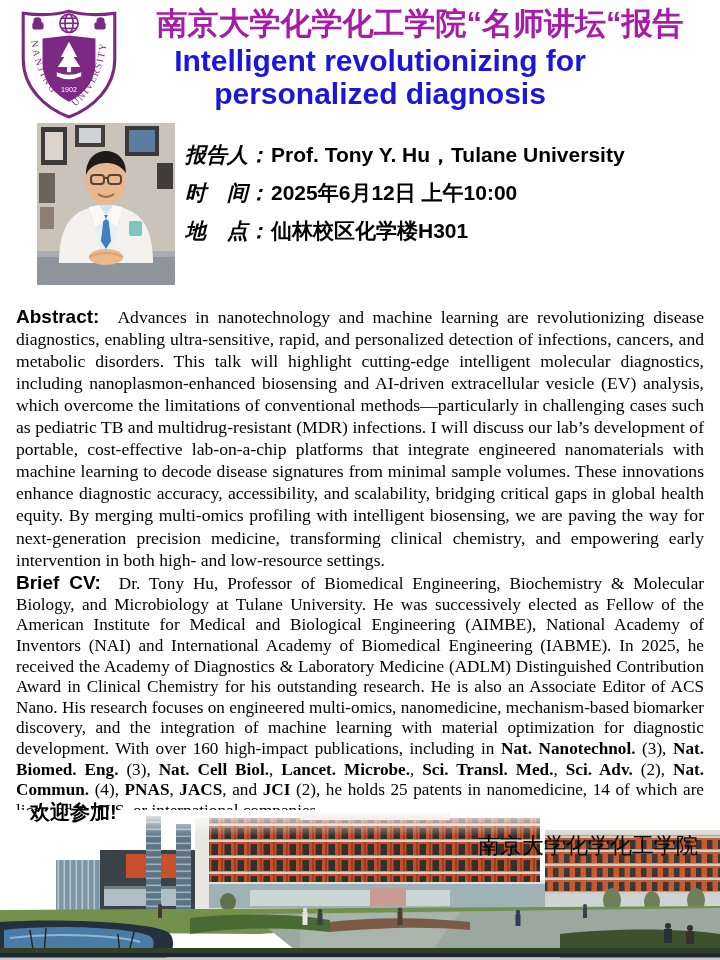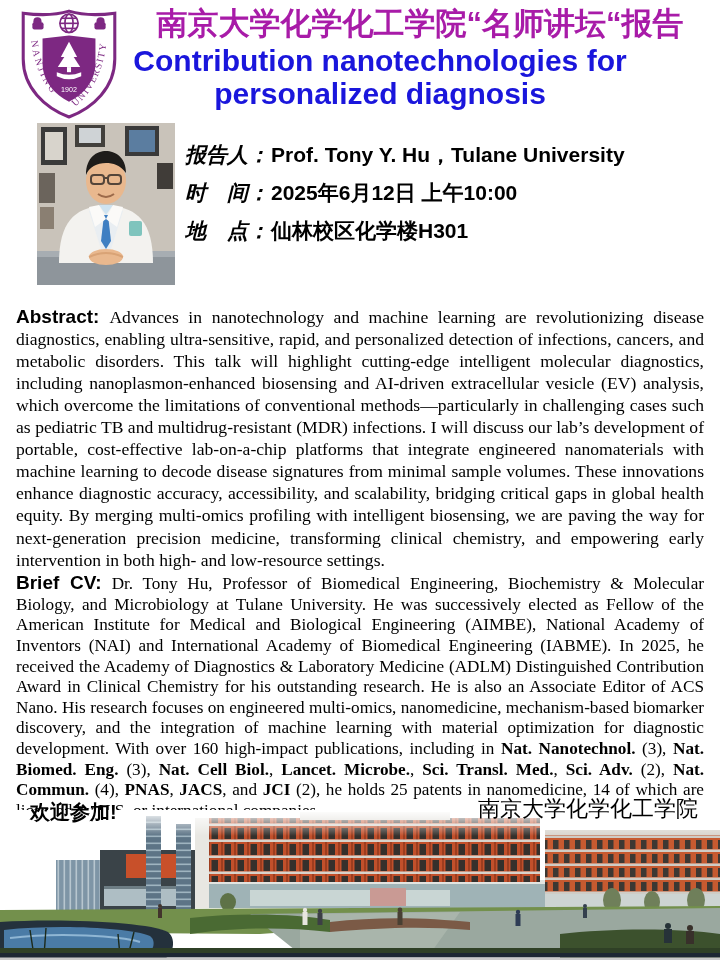--- a/index.html
+++ b/index.html
@@ -16,26 +16,26 @@
   #photo{position:absolute;left:37px;top:123px;width:138px;height:162px;}
   #details{position:absolute;left:185px;top:136px;width:528px;
            font-family:"Liberation Sans",sans-serif;font-weight:bold;font-size:21px;}
   .detail-row{height:38px;line-height:38px;white-space:nowrap;}
   .detail-label{display:inline-block;min-width:86px;font-style:italic;}
   
   .para{position:absolute;left:16px;width:688px;text-align:justify;}
   #abstract{top:288px;font-size:17.6px;line-height:22.1px;}
   #cv{top:556px;font-size:17.2px;line-height:20.6px;}
   .plabel{font-family:"Liberation Sans",sans-serif;font-weight:bold;font-size:19px;
-          margin-right:10px;}
+          margin-right:18px;}
   .journal{font-weight:bold;}
   
   #footer-left{position:absolute;left:30px;top:799px;font-family:"Liberation Sans",sans-serif;
                font-size:20px;z-index:3;font-weight:bold;}
-  #footer-right{position:absolute;right:22px;top:794px;font-family:"Liberation Sans",sans-serif;
+  #footer-right{position:absolute;right:22px;top:831px;font-family:"Liberation Sans",sans-serif;
                 font-size:22px;z-index:3;}
   #campus{position:absolute;left:0;bottom:0;width:720px;height:150px;z-index:1;}
 </style>
 </head>
 <body>
 
 <div id="poster">
 
   <svg id="logo" viewBox="0 0 108 114">
     <defs>
@@ -74,21 +74,21 @@
       <textPath href="#arcL">NANJING</textPath>
     </text>
     <text font-family="Liberation Serif, serif" font-size="9.5" fill="#7d2882" letter-spacing="1.5">
       <textPath href="#arcR">UNIVERSITY</textPath>
     </text>
   </svg>
 
   <div id="titles">
     <div class="title-cn">南京大学化学化工学院“名师讲坛“报告</div>
     <div class="title-en">
-      <div>Contribution nanotechnologies for</div>
+      <div>Intelligent revolutionizing for</div>
       <div>personalized diagnosis</div>
     </div>
   </div>
 
   <svg id="photo" viewBox="0 0 138 162">
     <rect width="138" height="162" fill="#c9c3ba"></rect>
 
     <g>
       <rect x="4" y="4" width="26" height="38" fill="#3a3a3a"></rect>
         <rect x="8" y="9" width="18" height="28" fill="#d8d4cc"></rect>

